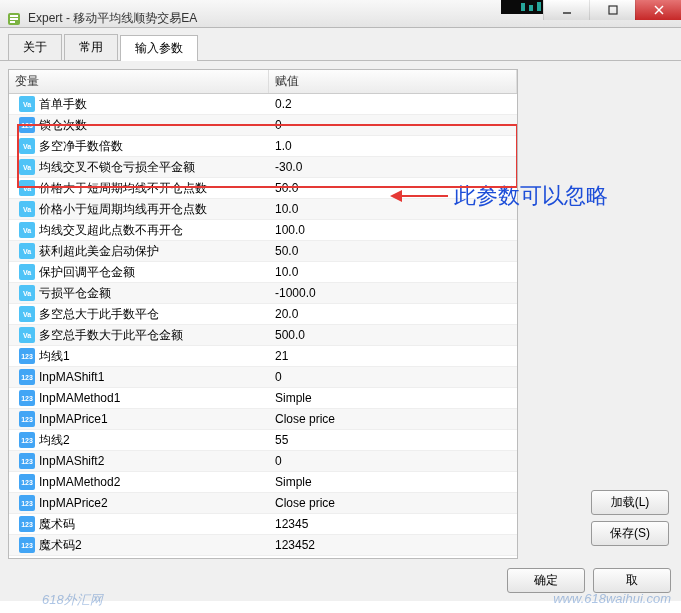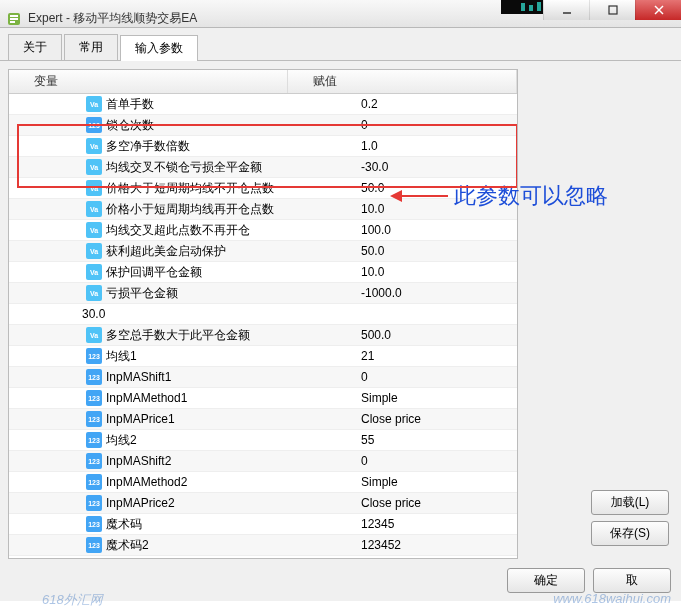--- a/index.html
+++ b/index.html
@@ -11,25 +11,25 @@
 .win-btn { width: 46px; height: 20px; margin-top:0; border-left: 1px solid rgba(0,0,0,0.1); display:flex; align-items:center; justify-content:center; }
 .win-btn.min, .win-btn.max { background: linear-gradient(to bottom, #fefefe, #dcdcdc); height: 20px;}
 .win-btn.close { background: linear-gradient(to bottom, #e57373, #c62828); width: 46px; height:20px; color:#fff; border-top-right-radius: 0; }
 .win-btn svg { width: 10px; height: 10px; }
 .tabs-row { display:flex; padding: 6px 8px 0 8px; border-bottom: 1px solid #bbb; background:#f0f0f0; }
 .tab { padding: 4px 14px; border: 1px solid #bbb; border-bottom:none; margin-right: 2px; background: #eee; font-size:12px; cursor:default; }
 .tab.active { background: #fff; position:relative; top:1px; }
 .content { padding: 8px; background:#f0f0f0; height: 540px; position:relative;}
 .table-wrap { background:#fff; border:1px solid #bbb; width: 510px; height: 490px; overflow: hidden; position: relative;}
 .table-header { display:flex; background: linear-gradient(to bottom,#fdfdfd,#ececec); border-bottom:1px solid #ccc; }
-.th, .td { padding: 3px 6px; font-size:12px;margin-left:19px; }
+.th, .td { padding: 3px 6px; font-size:12px; }
 .th { border-right:1px solid #ddd; font-weight:normal; color:#333;}
 .col-var { width: 260px; }
 .col-val { flex:1; }
-.row { display:flex; border-bottom:1px solid #eee; align-items:center; height:21px;padding-left:48px; }
+.row { display:flex; border-bottom:1px solid #eee; align-items:center; height:21px; }
 .row.alt { background:#f7f7f7; }
 .row-icon { width:16px; height:16px; margin-left:4px; margin-right:4px; border-radius:2px; font-size:7px; color:#fff; display:flex; align-items:center; justify-content:center; font-weight:bold; flex-shrink:0;}
 .row-icon.va { background:#4fc3f7; }
 .row-icon.n123 { background:#42a5f5; }
 .td.col-var { display:flex; align-items:center; }
 .highlight-box { position:absolute; border:2px solid #e53935; left:8px; top:54px; width:501px; height:64px; pointer-events:none; z-index:5;}
 .annotation { position:absolute; left:390px; top:120px; color:#1d4ed8; font-size:22px; font-family:"KaiTi","STKaiti",serif; display:flex; align-items:center; }
 .arrow { margin-right:6px; }
 .arrow svg { width:58px; height:18px; display:block;}
 .side-btns { position:absolute; right:12px; bottom:55px; display:flex; flex-direction:column; gap:6px;}
@@ -158,21 +158,25 @@
           <div class="td col-val">10.0</div>
         </div>
         <div class="row alt">
           <div class="td col-var">
             <div class="row-icon va">Va</div>
             <span>亏损平仓金额</span>
           </div>
           <div class="td col-val">-1000.0</div>
         </div>
         <div class="row">
-          <div class="td col-val">30.0</div>
+          <div class="td col-var">
+            <div class="row-icon va">Va</div>
+            <span>多空总大于此手数平仓</span>
+          </div>
+          <div class="td col-val">20.0</div>
         </div>
         <div class="row alt">
           <div class="td col-var">
             <div class="row-icon va">Va</div>
             <span>多空总手数大于此平仓金额</span>
           </div>
           <div class="td col-val">500.0</div>
         </div>
         <div class="row">
           <div class="td col-var">

